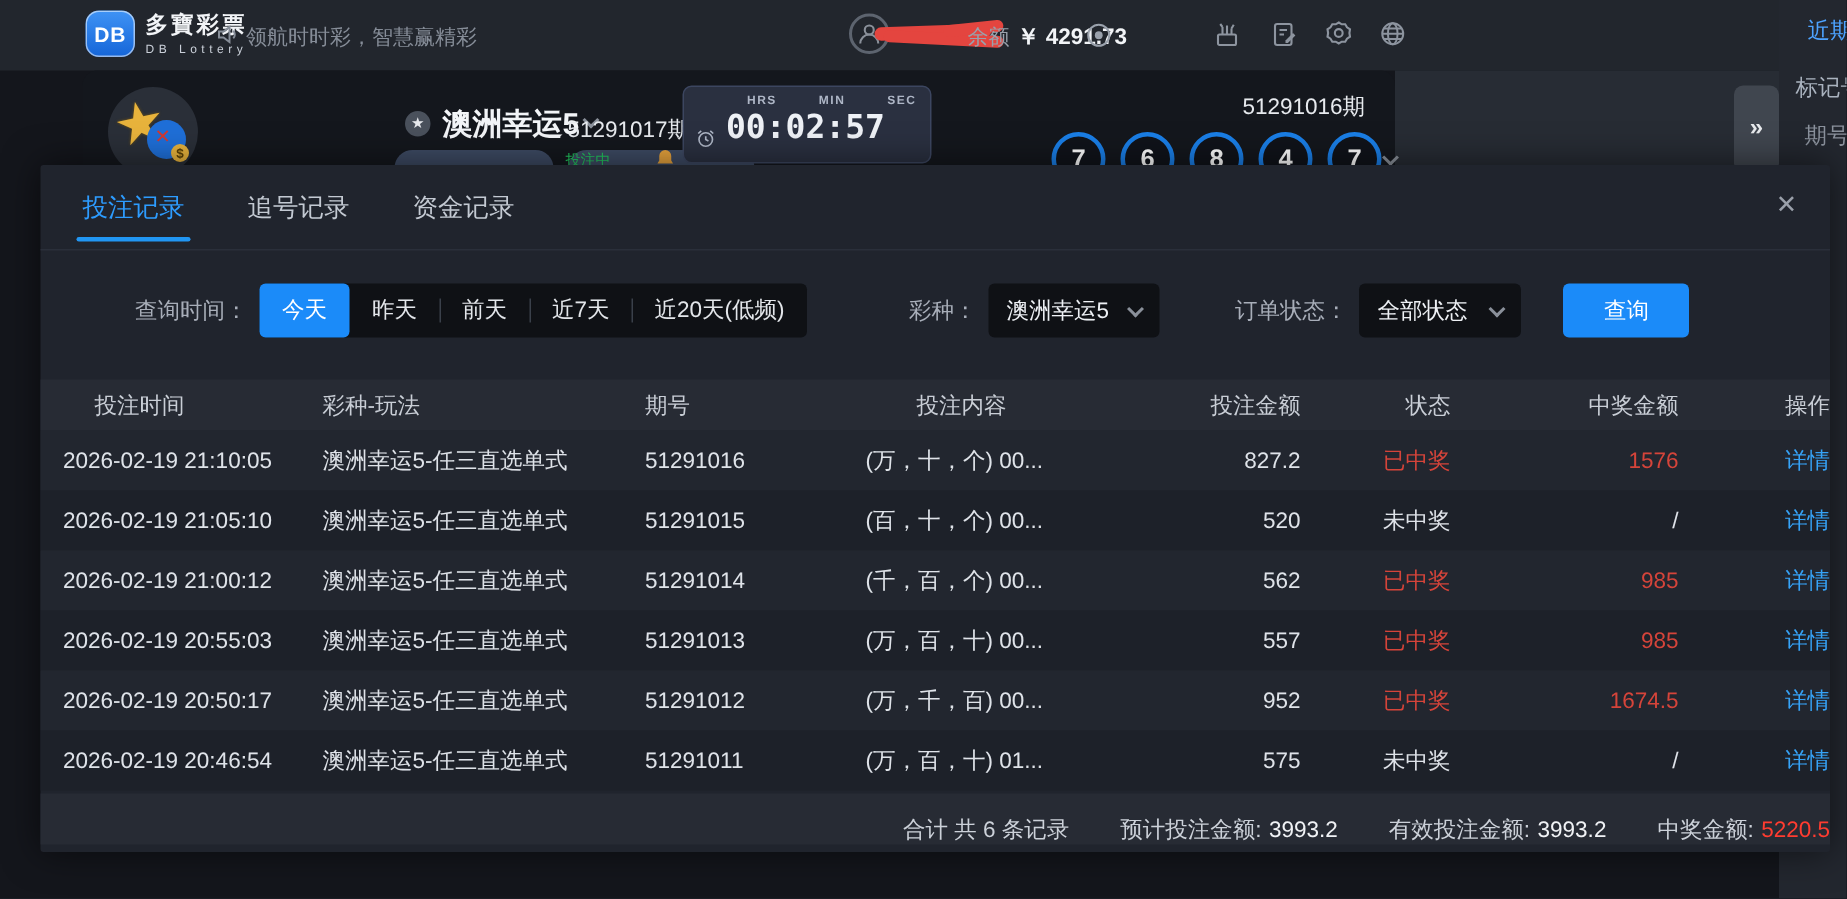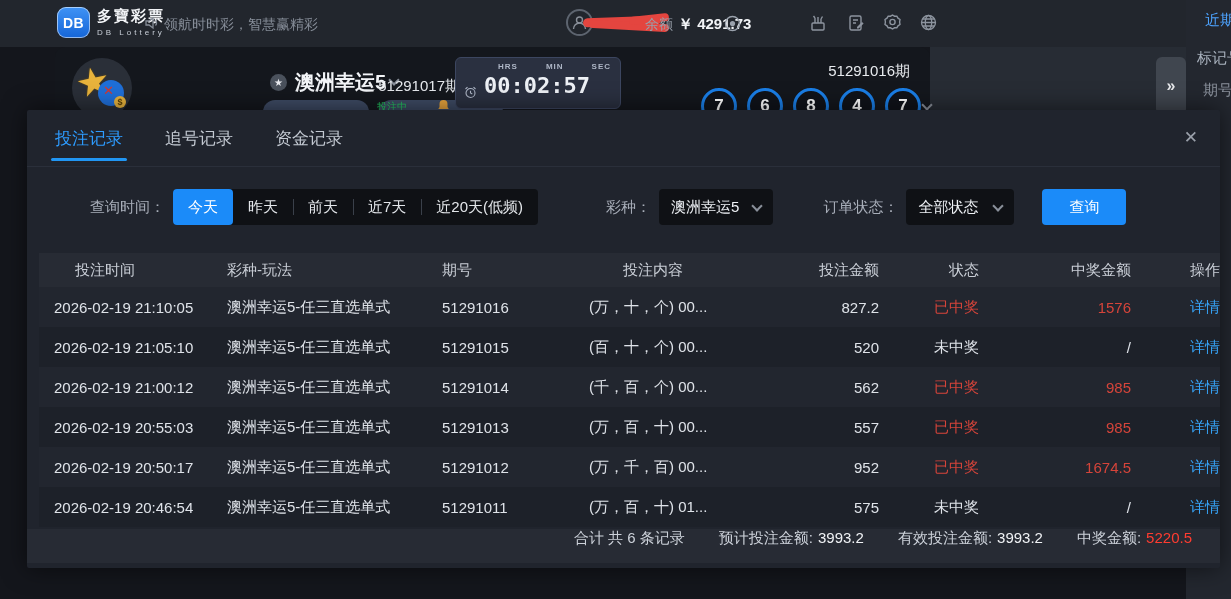--- a/index.html
+++ b/index.html
@@ -91,35 +91,35 @@
   .time-opt.active { background:#1b8bf9; color:#fff; border-radius:4px; }
   .time-opt:not(.active) + .time-opt:not(.active)::before { content:""; position:absolute; left:0; top:10px;
     width:1px; height:16px; background:#3a404a; }
   .lab2 { margin-left:68px; } .lab3 { margin-left:50px; }
   .select { display:flex; align-items:center; justify-content:space-between; height:36px; min-width:108px;
     background:#0f1115; border-radius:4px; margin-left:8px; padding:0 12px; color:#eef1f5; cursor:pointer; gap:14px; }
   .select .chev { margin-top:-3px; }
   .query-btn { height:36px; padding:0 27px; margin-left:28px; background:#1b8bf9; color:#fff; border:none;
     border-radius:4px; font-size:15px; cursor:pointer; font-family:inherit; }
   
-  .grid { display:grid; grid-template-columns:185px 215px 148px 132px 160px 100px 152px 1fr; align-items:center;margin-left:12px; }
+  .grid { display:grid; grid-template-columns:185px 215px 148px 132px 160px 100px 152px 1fr; align-items:center; }
   .thead { height:34px; background:#272b34; color:#c9ced6; margin-top:28px; }
   .trow { height:40px; }
   .trow:nth-child(odd) { background:#22262f; }
   .trow:nth-child(even) { background:#1d2129; }
   .c1 { padding-left:15px; text-align:left; }
   .thead .c1 { padding-left:36px; }
   .c2,.c3 { padding-left:3px; text-align:left; }
   .c4 { padding-left:2px; text-align:left; }
   .thead .c4 { text-align:center; padding-left:0; }
   .c5,.c6,.c7,.c8 { text-align:right; }
   .red { color:#d5443a; }
   .action { color:#36a3f7; cursor:pointer; }
-  .summary { height:34px; background:#272b34; margin-top:2px; display:flex; align-items:flex-start;
-    justify-content:flex-end; gap:34px; padding-right:28px; color:#ccd1d9; font-size:15px; }
+  .summary { height:34px; background:#272b34; margin-top:2px; display:flex; align-items:flex-end;
+    justify-content:flex-end; gap:34px; color:#ccd1d9; font-size:15px; }
   .summary b { font-weight:normal; color:#f0f2f5; margin-left:5px; }
   .summary .total-red { color:#ff3c30; }
   svg { display:block; }
 </style>
 </head>
 <body>
 
 <div class="header">
   <div class="db-badge">DB</div>
   <div class="brand">

